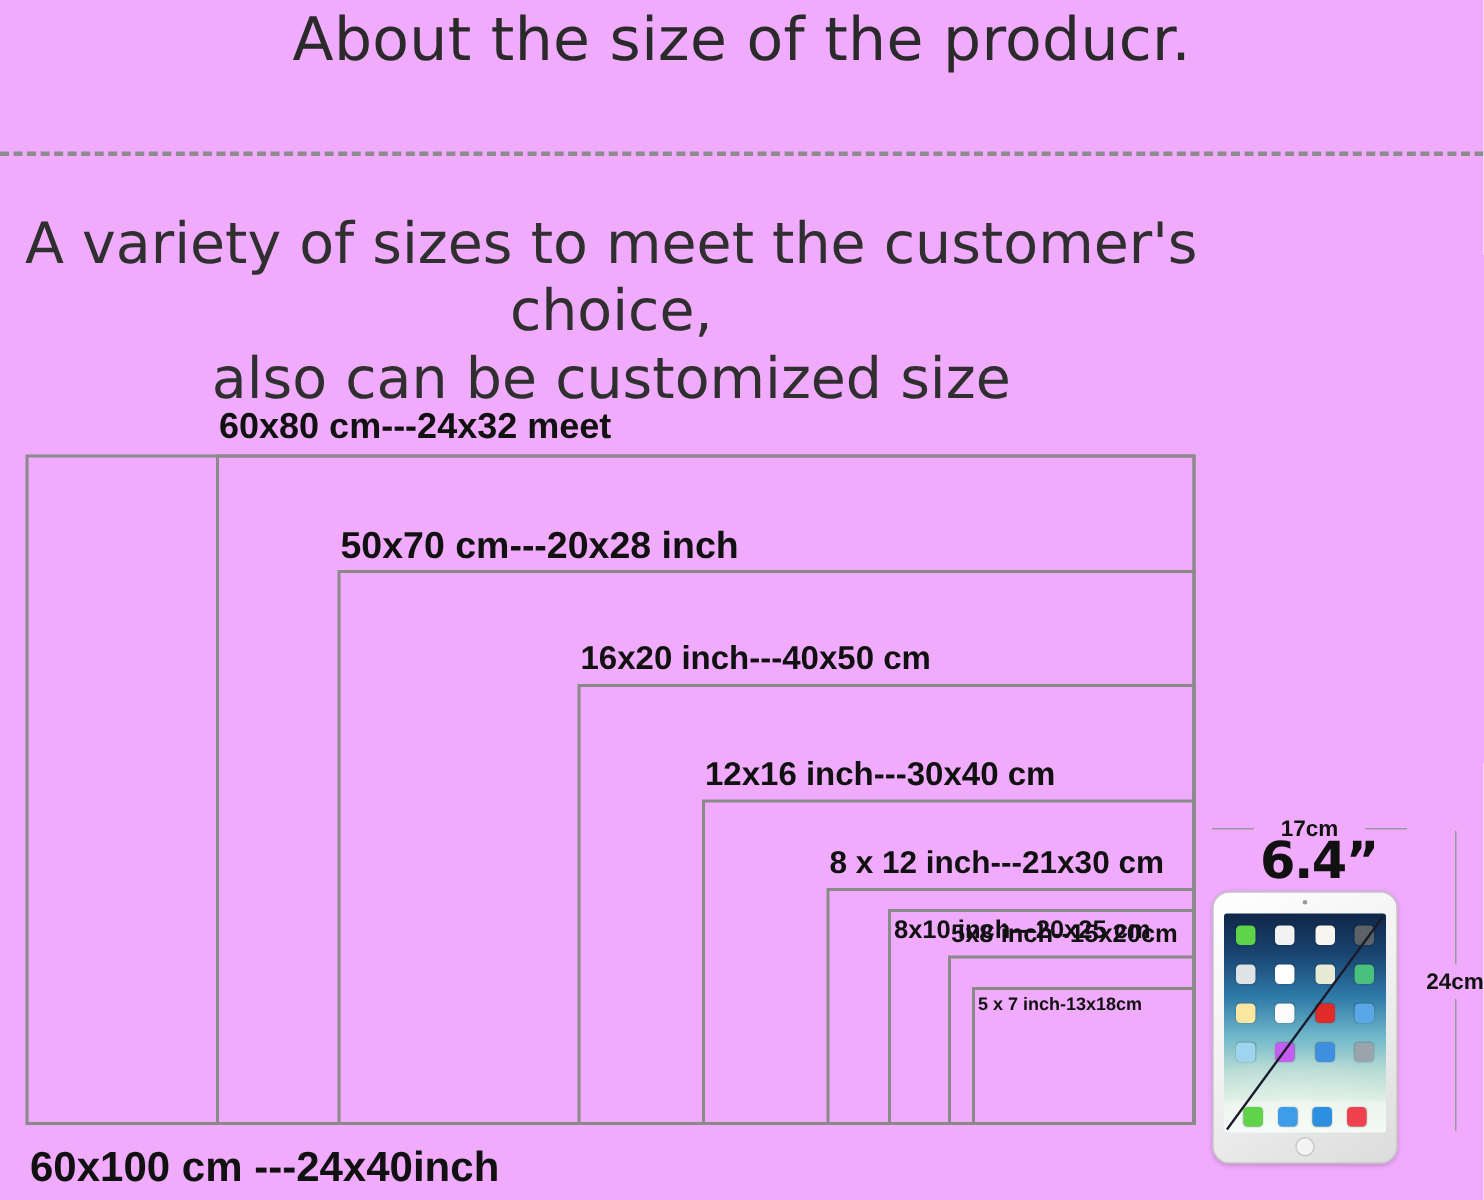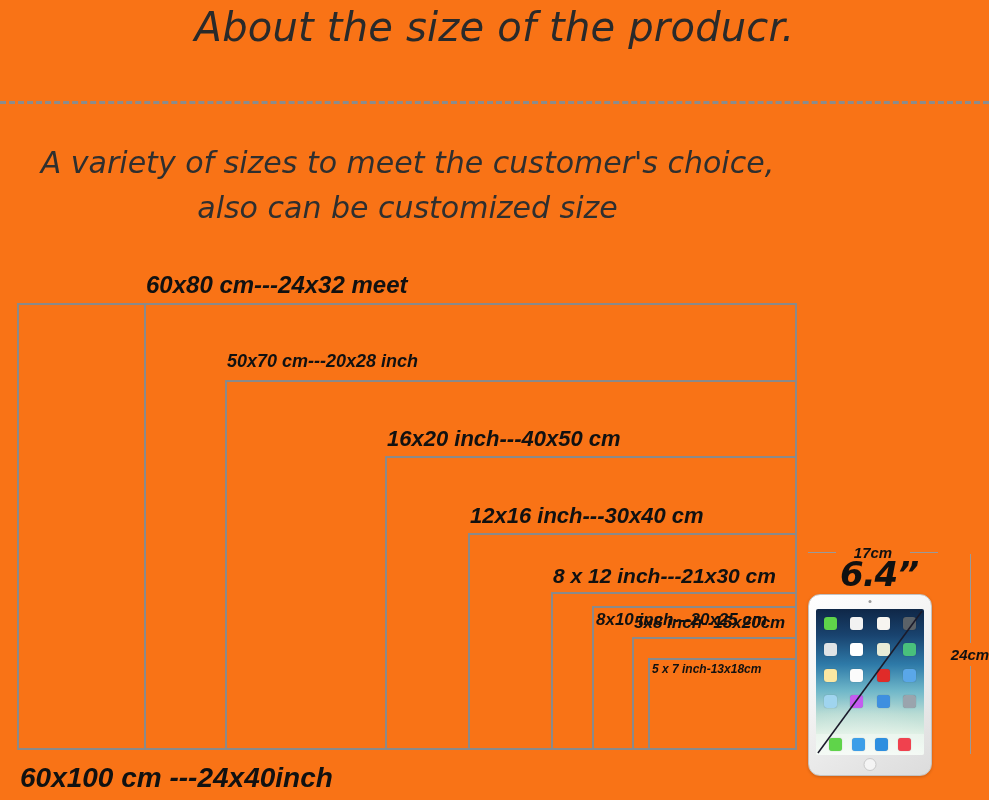--- a/index.html
+++ b/index.html
@@ -11,22 +11,21 @@
   body {
     font-family: "Liberation Sans", sans-serif;
     color: #1c1c1c;
     -webkit-font-smoothing: antialiased;
   }
   #page {
     position: relative;
     width: 989px;
     height: 800px;
     overflow: hidden;
-    background: #f97316;
-    font-style: italic;
+    background: #f0abfc;
   }
 
   
   .title {
     position: absolute;
     left: 0;
     top: 4px;
     width: 989px;
     text-align: center;
     font-size: 40px;
@@ -43,21 +42,21 @@
     width: 989px;
     height: 0;
     border-top: 3px dashed #8c8c8c;
   }
   .subtitle {
     position: absolute;
     left: 0;
     top: 140px;
     width: 815px;
     text-align: center;
-    font-size: 30px;
+    font-size: 38px;
     line-height: 45px;
     font-weight: 400;
     color: #2f2f2f;
     font-family: "DejaVu Sans", sans-serif;
   }
   .subtitle .l2 { display: block; }
 
   
   .rect {
     position: absolute;
@@ -258,21 +257,21 @@
   <div class="subtitle">
     <span class="l1">A variety of sizes to meet the customer's choice,</span>
     <span class="l2">also can be customized size</span>
   </div>
 
   <div id="rect-layer">
       <div class="rect" style="left: 17px; top: 303px; width: 780px; height: 447px;"></div>
       <div class="rect" style="left: 144px; top: 303px; width: 653px; height: 447px;"></div>
       <div class="rect-label" style="font-size: 24px; left: 146px; top: 273px;">60x80 cm---24x32 meet</div>
       <div class="rect" style="left: 225px; top: 380px; width: 572px; height: 370px;"></div>
-      <div class="rect-label" style="font-size: 18px; left: 227px; top: 352px;">50x70 cm---20x28 inch</div>
+      <div class="rect-label" style="font-size: 25px; left: 227px; top: 352px;">50x70 cm---20x28 inch</div>
       <div class="rect" style="left: 385px; top: 456px; width: 412px; height: 294px;"></div>
       <div class="rect-label" style="font-size: 22px; left: 387px; top: 428px;">16x20 inch---40x50 cm</div>
       <div class="rect" style="left: 468px; top: 533px; width: 329px; height: 217px;"></div>
       <div class="rect-label" style="font-size: 22px; left: 470px; top: 505px;">12x16 inch---30x40 cm</div>
       <div class="rect" style="left: 551px; top: 592px; width: 246px; height: 158px;"></div>
       <div class="rect-label" style="font-size: 21px; left: 553px; top: 565px;">8 x 12 inch---21x30 cm</div>
       <div class="rect" style="left: 592px; top: 606px; width: 205px; height: 144px;"></div>
       <div class="rect-label" style="font-size: 17px; left: 596px; top: 611px;">8x10 inch---20x25 cm</div>
       <div class="rect" style="left: 632px; top: 637px; width: 165px; height: 113px;"></div>
       <div class="rect-label" style="font-size: 17px; left: 634px; top: 614px;">5x8 inch--15x20cm</div>

